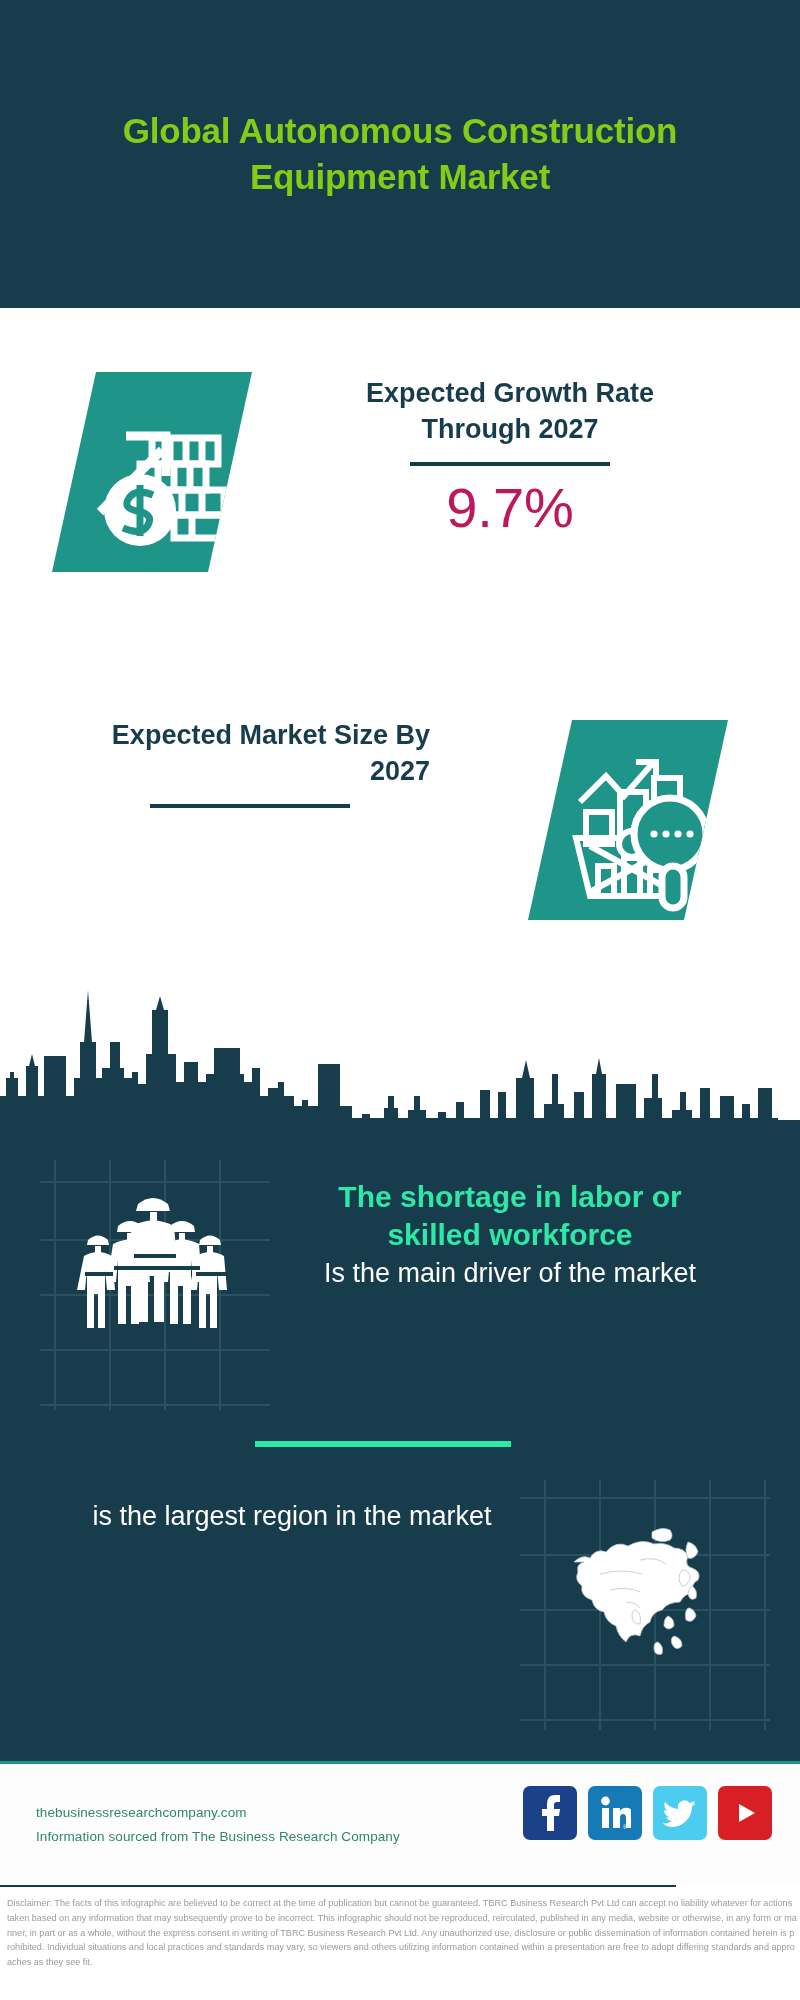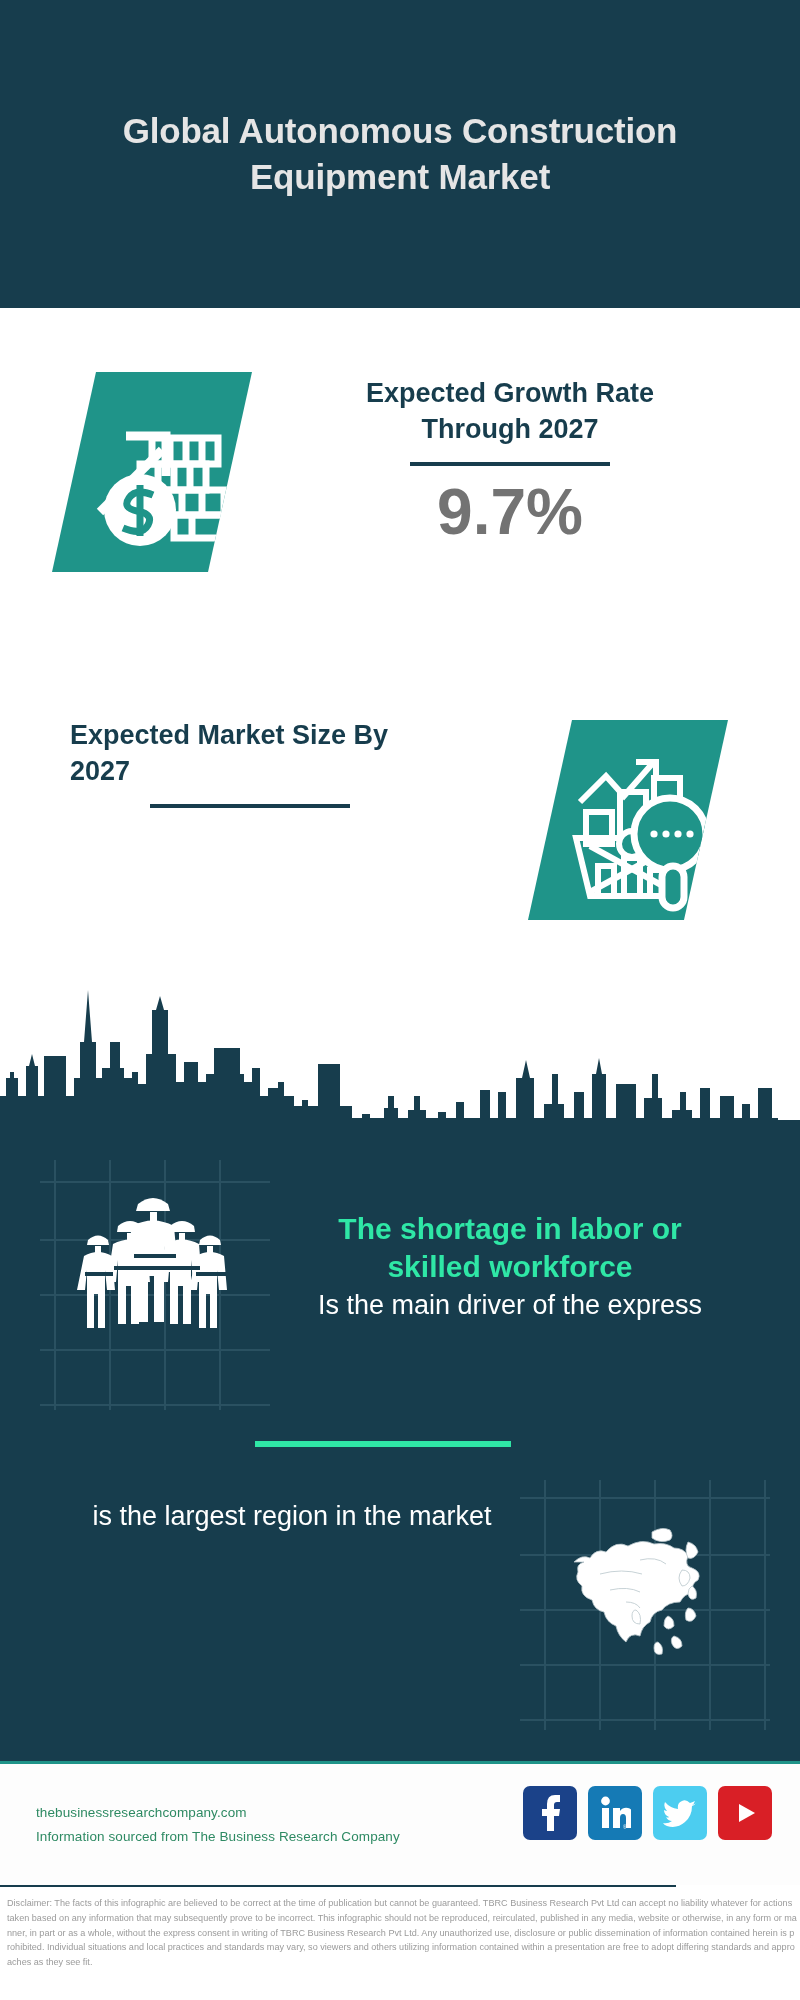--- a/index.html
+++ b/index.html
@@ -21,21 +21,21 @@
   .header {
     position: absolute;
     left: 0; top: 0;
     width: 800px; height: 308px;
     background: #173d4d;
     display: flex;
     align-items: center;
     justify-content: center;
   }
   .header-title {
-    color: #e5e5e5;
+    color: #84cc16;
     font-size: 35px;
     font-weight: bold;
     line-height: 1.32;
     text-align: center;
     letter-spacing: -0.2px;
     width: 700px;
   }
 
   
   .stats {
@@ -60,37 +60,37 @@
     clip-path: polygon(22% 0%, 100% 0%, 78% 100%, 0% 100%);
   }
   .para-icon {
     position: absolute;
     left: 0; top: 0;
     width: 200px; height: 200px;
   }
 
   .stat-block { position: absolute; }
   .stat-1 { left: 330px; top: 68px; width: 360px; text-align: center; }
-  .stat-2 { left: 70px; top: 410px; width: 360px; text-align: left; }
+  .stat-2 { left: 70px; top: 410px; width: 360px; text-align: right; }
 
   .stat-label {
     color: #173d4d;
     font-size: 27px;
     font-weight: bold;
     line-height: 1.33;
   }
   .stat-rule {
     width: 200px; height: 4px;
     background: #173d4d;
     margin: 14px auto 10px auto;
   }
   .stat-value {
-    color: #737373;
-    font-size: 64px;
-    font-weight: bold;
+    color: #be185d;
+    font-size: 56px;
+    font-weight: normal;
     line-height: 1.15;
   }
 
   
   .skyline-wrap {
     position: absolute;
     left: 0; top: 978px;
     width: 800px; height: 145px;
     overflow: hidden;
   }
@@ -112,21 +112,20 @@
   .driver-icon-box {
     position: absolute;
     left: 58px; top: 1168px;
     width: 190px; height: 190px;
   }
   .driver-text {
     position: absolute;
     left: 290px; top: 1178px;
     width: 440px;
     text-align: center;
-    margin-top: 32px;
   }
   .accent-line {
     color: #2fe7a6;
     font-size: 30px;
     font-weight: bold;
     line-height: 1.26;
   }
   .white-line {
     color: #ffffff;
     font-size: 27px;
@@ -357,21 +356,21 @@
         <line x1="76" y1="88" x2="118" y2="88"></line>
         <line x1="76" y1="100" x2="118" y2="100"></line>
         <line x1="106" y1="100" x2="142" y2="100"></line>
         <line x1="138" y1="106" x2="168" y2="106"></line>
       </g>
     </svg>
   </div>
 
   <div class="driver-text">
     <div class="accent-line">The shortage in labor or skilled workforce</div>
-    <div class="white-line">Is the main driver of the express</div>
+    <div class="white-line">Is the main driver of the market</div>
   </div>
 
   <div class="green-divider"></div>
 
   <div class="region-text">
     <div class="white-line">is the largest region in the market</div>
   </div>
 
   <div class="region-icon-box">
     <svg width="190" height="190" viewBox="0 0 190 190">

